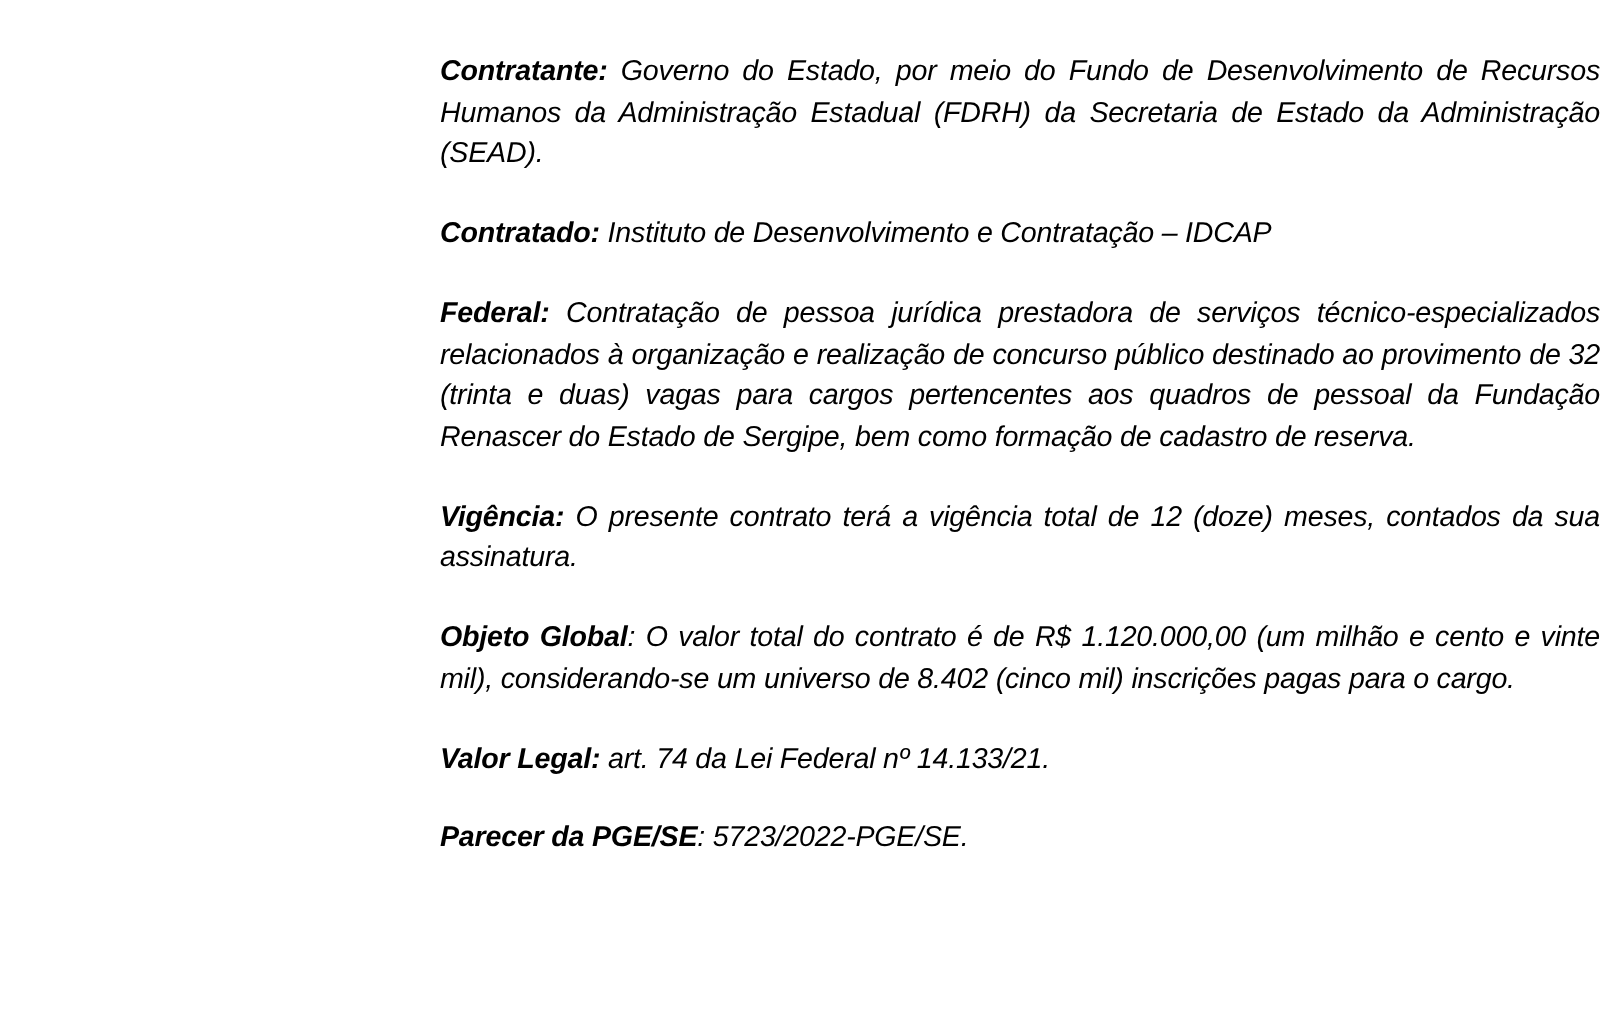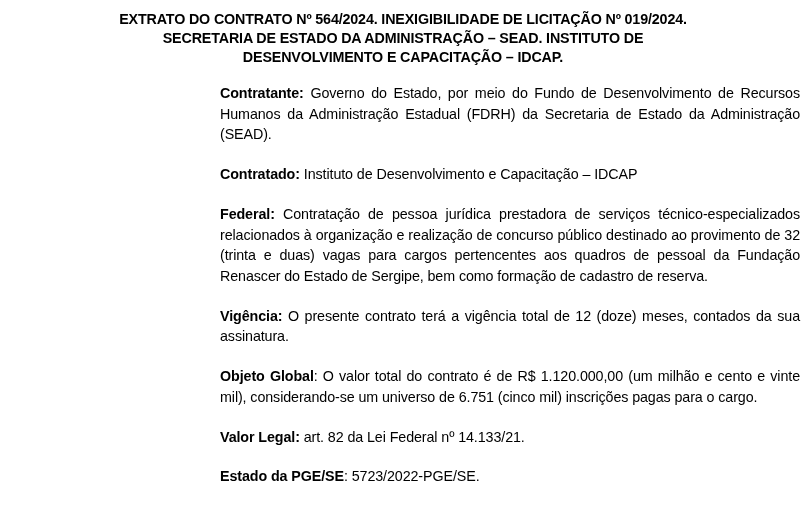--- a/index.html
+++ b/index.html
@@ -35,49 +35,45 @@
     width: 580px;
     margin-left: 202px;
   }
   p.para {
     margin: 0 0 19px 0;
     font-size: 14.3px;
     line-height: 1.45;
     text-align: justify;
     text-justify: inter-word;
     letter-spacing: -0.1px;
+    font-style: italic;
   }
   p.para:last-child {
     margin-bottom: 0;
   }
   .lbl {
     font-weight: bold;
   }
 </style>
 </head>
 <body>
 
 <div class="page">
 
-  <div class="doc-title">
-    <div>EXTRATO DO CONTRATO Nº 564/2024. INEXIGIBILIDADE DE LICITAÇÃO Nº 019/2024.</div>
-    <div>SECRETARIA DE ESTADO DA ADMINISTRAÇÃO – SEAD. INSTITUTO DE</div>
-    <div>DESENVOLVIMENTO E CAPACITAÇÃO – IDCAP.</div>
-  </div>
 
   <div class="body-block">
 
     <p class="para"><span class="lbl">Contratante:</span><span> Governo do Estado, por meio do Fundo de Desenvolvimento de Recursos Humanos da Administração Estadual (FDRH) da Secretaria de Estado da Administração (SEAD).</span></p>
 
-    <p class="para"><span class="lbl">Contratado:</span><span> Instituto de Desenvolvimento e Capacitação – IDCAP</span></p>
+    <p class="para"><span class="lbl">Contratado:</span><span> Instituto de Desenvolvimento e Contratação – IDCAP</span></p>
 
     <p class="para"><span class="lbl">Federal:</span><span> Contratação de pessoa jurídica prestadora de serviços técnico-especializados relacionados à organização e realização de concurso público destinado ao provimento de 32 (trinta e duas) vagas para cargos pertencentes aos quadros de pessoal da Fundação Renascer do Estado de Sergipe, bem como formação de cadastro de reserva.</span></p>
 
     <p class="para"><span class="lbl">Vigência:</span><span> O presente contrato terá a vigência total de 12 (doze) meses, contados da sua assinatura.</span></p>
 
-    <p class="para"><span class="lbl">Objeto Global</span><span>: O valor total do contrato é de R$ 1.120.000,00 (um milhão e cento e vinte mil), considerando-se um universo de 6.751 (cinco mil) inscrições pagas para o cargo.</span></p>
+    <p class="para"><span class="lbl">Objeto Global</span><span>: O valor total do contrato é de R$ 1.120.000,00 (um milhão e cento e vinte mil), considerando-se um universo de 8.402 (cinco mil) inscrições pagas para o cargo.</span></p>
 
-    <p class="para"><span class="lbl">Valor Legal:</span><span> art. 82 da Lei Federal nº 14.133/21.</span></p>
+    <p class="para"><span class="lbl">Valor Legal:</span><span> art. 74 da Lei Federal nº 14.133/21.</span></p>
 
-    <p class="para"><span class="lbl">Estado da PGE/SE</span><span>: 5723/2022-PGE/SE.</span></p>
+    <p class="para"><span class="lbl">Parecer da PGE/SE</span><span>: 5723/2022-PGE/SE.</span></p>
 
   </div>
 </div>
 
 </body></html>

